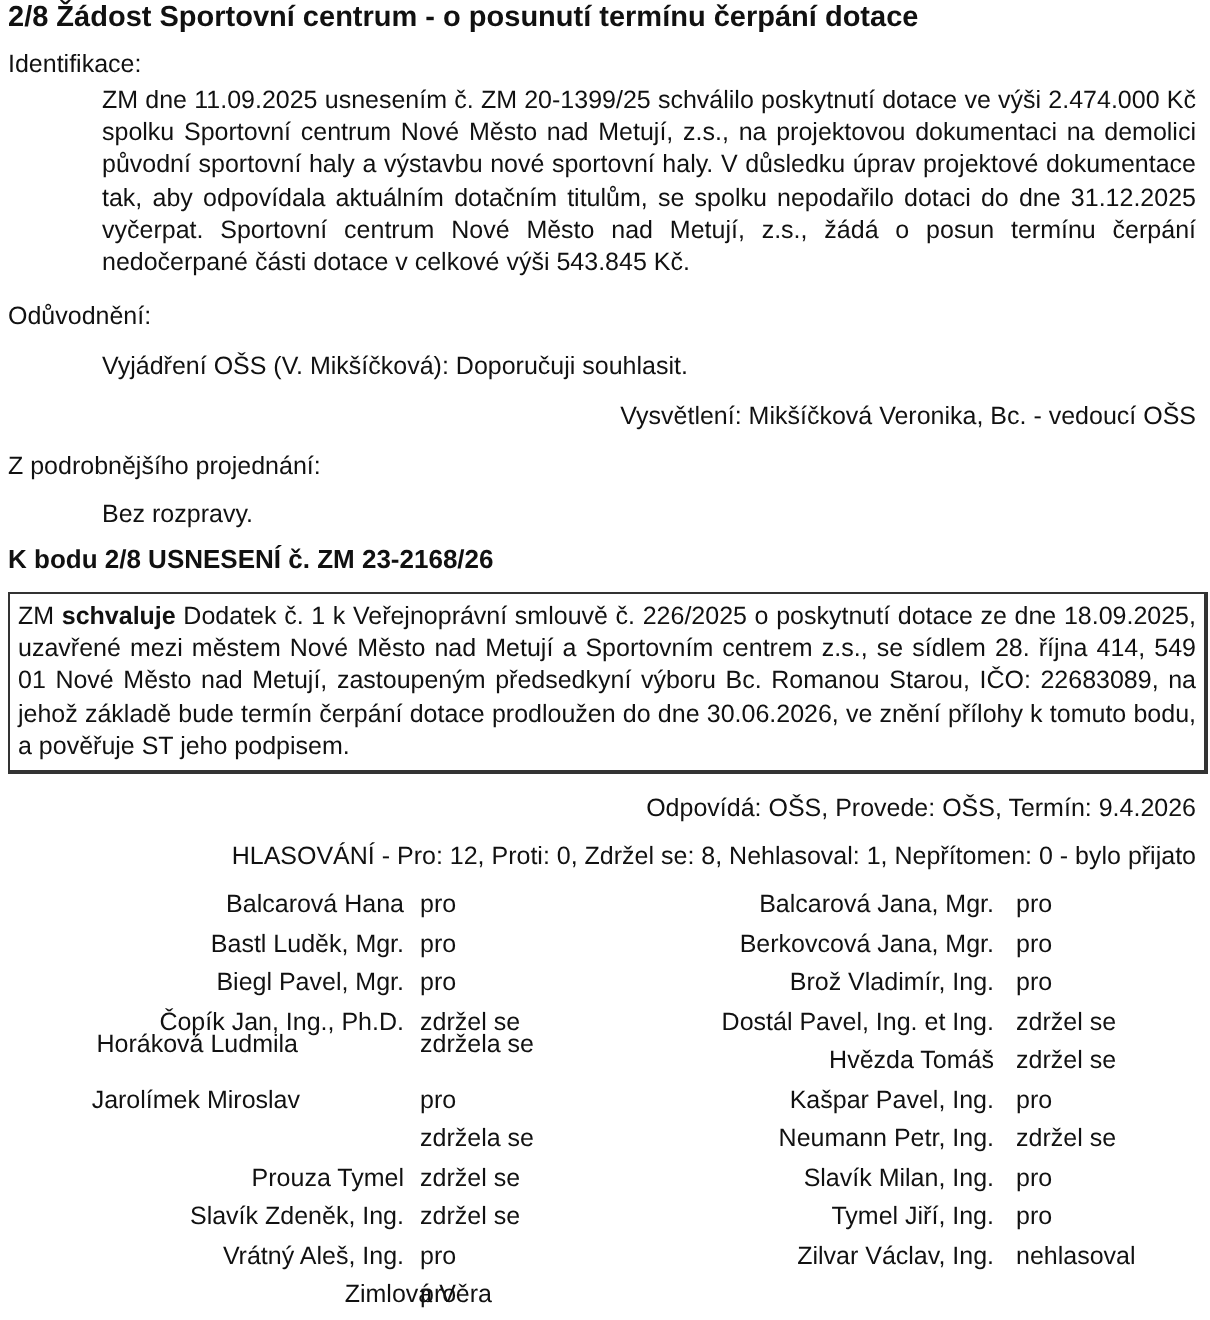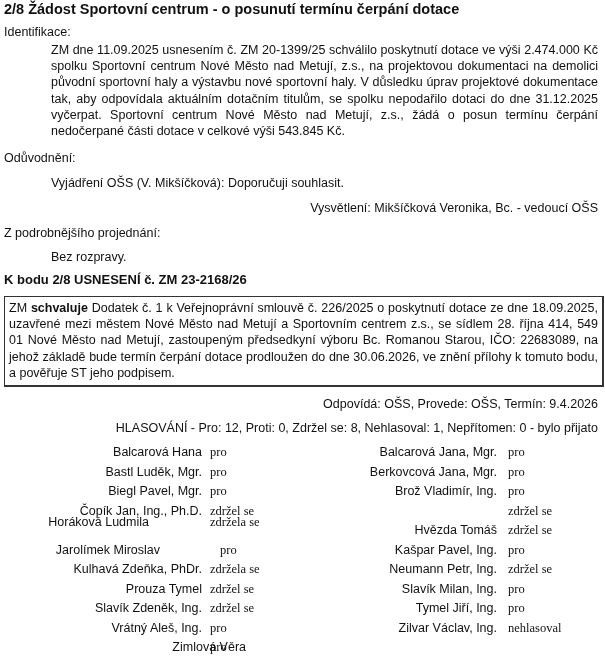--- a/index.html
+++ b/index.html
@@ -18,21 +18,21 @@
   .right-text { right: 7px; font-size: 12.5px; white-space: nowrap; text-align: center; }
   .resol-title { left: 4px; top: 272px; font-size: 13px; font-weight: bold; white-space: nowrap; }
   .box {
     left: 4px; top: 296px; width: 589px; height: 81px;
     border: 1px solid #333; border-right: 2px solid #333; border-bottom: 2px solid #333;
     padding: 3px 4px 4px 4px; font-size: 12.5px; line-height: 16.2px; text-align: justify;
   }
   .box b { font-weight: bold; }
   .vote-row { position: absolute; font-size: 12.5px; white-space: nowrap; height: 20px; }
   .vote-name { position: absolute; text-align: right; }
-  .vote-value { position: absolute; text-align: left; font-family: Liberation Serif, serif; }
+  .vote-value { position: absolute; text-align: left; }
   .col-left .vote-name { right: 403px; }
   .col-left .vote-value { left: 210px; }
   .col-right .vote-name { right: 108px; }
   .col-right .vote-value { left: 508px; }
 </style>
 </head>
 <body>
 
 <div class="abs title">2/8 Žádost Sportovní centrum - o posunutí termínu čerpání dotace</div>
 
@@ -69,26 +69,25 @@
       <span class="vote-value">pro</span>
     </div>
     <div class="vote-row" style="top: 503.5px; left: 0px; width: 605px;">
       <span class="vote-name">Čopík Jan, Ing., Ph.D.</span>
       <span class="vote-value">zdržel se</span>
     </div>
     <div class="vote-row" style="top: 515px; left: 0px; width: 516px; padding-left: 36px;">
       <span class="vote-name">Horáková Ludmila</span>
       <span class="vote-value">zdržela se</span>
     </div>
-    <div class="vote-row" style="top: 542.5px; left: 10px; width: 553px;">
+    <div class="vote-row" style="top: 542.5px; left: 0px; width: 553px;">
       <span class="vote-name">Jarolímek Miroslav</span>
       <span class="vote-value">pro</span>
     </div>
     <div class="vote-row" style="top: 562px; left: 0px; width: 605px;">
-      <span class="vote-name">Kulhavá Zdeňka, PhDr.</span>
       <span class="vote-value">zdržela se</span>
     </div>
     <div class="vote-row" style="top: 581.5px; left: 0px; width: 605px;">
       <span class="vote-name">Prouza Tymel</span>
       <span class="vote-value">zdržel se</span>
     </div>
     <div class="vote-row" style="top: 601px; left: 0px; width: 605px;">
       <span class="vote-name">Slavík Zdeněk, Ing.</span>
       <span class="vote-value">zdržel se</span>
     </div>
@@ -108,20 +107,21 @@
     </div>
     <div class="vote-row" style="top: 464.5px; left: 0px; width: 605px;">
       <span class="vote-name">Berkovcová Jana, Mgr.</span>
       <span class="vote-value">pro</span>
     </div>
     <div class="vote-row" style="top: 484px; left: 0px; width: 605px;">
       <span class="vote-name">Brož Vladimír, Ing.</span>
       <span class="vote-value">pro</span>
     </div>
     <div class="vote-row" style="top: 503.5px; left: 0px; width: 605px;">
+      <span class="vote-name">Dostál Pavel, Ing. et Ing.</span>
       <span class="vote-value">zdržel se</span>
     </div>
     <div class="vote-row" style="top: 523px; left: 0px; width: 605px;">
       <span class="vote-name">Hvězda Tomáš</span>
       <span class="vote-value">zdržel se</span>
     </div>
     <div class="vote-row" style="top: 542.5px; left: 0px; width: 605px;">
       <span class="vote-name">Kašpar Pavel, Ing.</span>
       <span class="vote-value">pro</span>
     </div>

